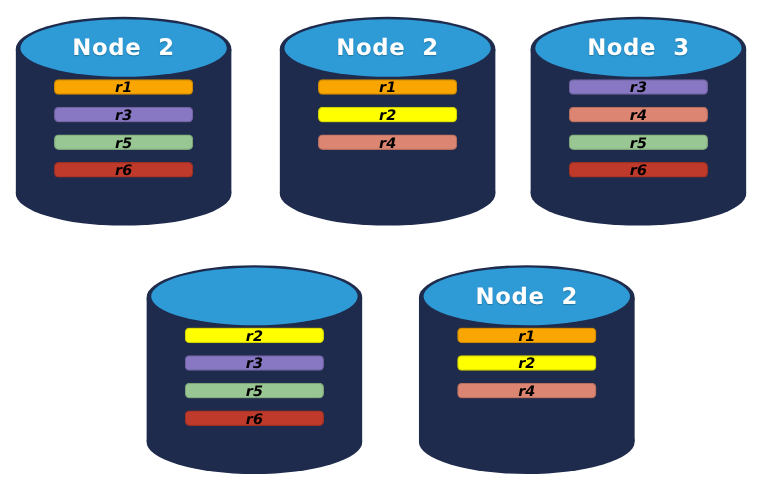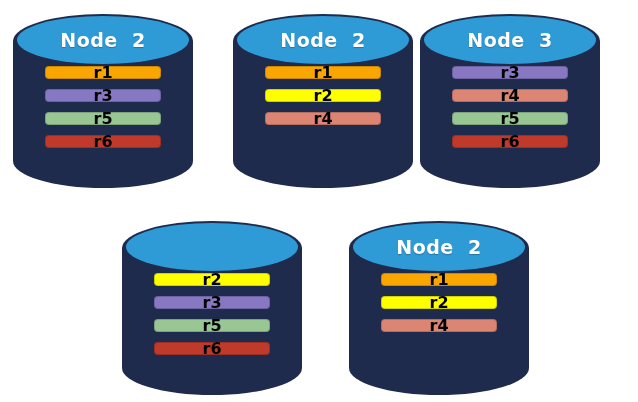--- a/index.html
+++ b/index.html
@@ -15,21 +15,21 @@
     background: #ffffff;
     overflow: hidden;
   }
   .node {
     position: absolute;
     width: 180px;
     height: 183px;
   }
   .pos-0 { left: 13px;  top: 7px;   }
   .pos-1 { left: 233px; top: 7px;   }
-  .pos-2 { left: 420px; top: 7px;   }
+  .pos-2 { left: 442px; top: 7px;   }
   .pos-3 { left: 122px; top: 214px; }
   .pos-4 { left: 349px; top: 214px; }
 
   .cyl-svg {
     position: absolute;
     left: 0; top: 0;
     width: 180px;
     height: 183px;
     display: block;
   }
@@ -59,23 +59,24 @@
     width: 114px;
     height: 11px;
     border: 1px solid rgba(0,0,0,0.18);
     border-radius: 4px;
     margin-bottom: 10px;
     text-align: center;
   }
   .bar span {
     display: block;
     line-height: 12px;
-    font-size: 16px;
+    font-size: 12px;
     font-weight: bold;
     color: #000000;
+    font-style: italic;
   }
 </style>
 </head>
 <body>
 
 <div class="canvas">
     <div class="node pos-0">
     <svg class="cyl-svg" viewBox="0 0 180 183">
 
       <ellipse cx="90" cy="154" rx="90" ry="27" fill="var(--navy)"></ellipse>

